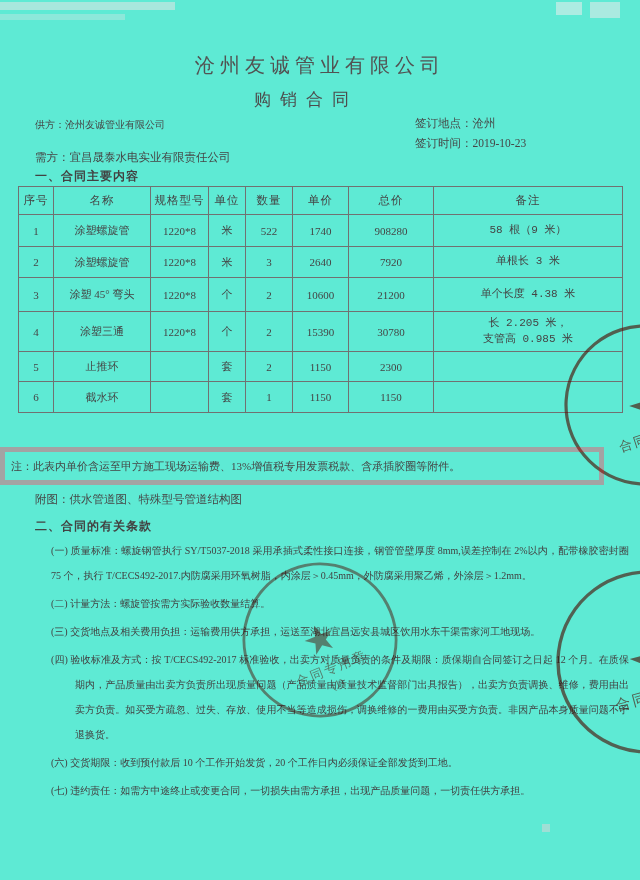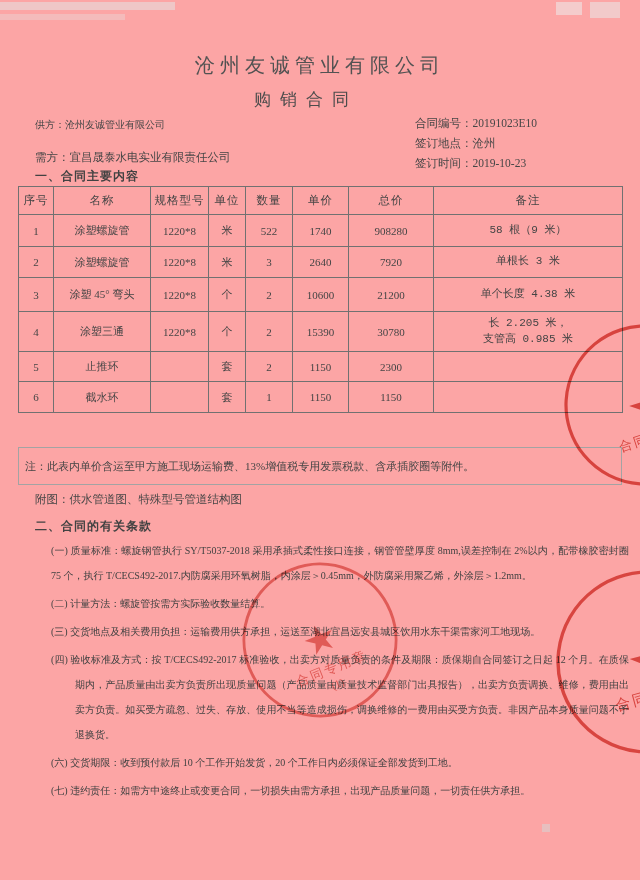--- a/index.html
+++ b/index.html
@@ -1,21 +1,21 @@
 <!DOCTYPE html>
 <html><head>
 <meta charset="utf-8">
 <style>
   html,body{margin:0;padding:0;}
   body{
     width:640px;height:880px;background:#fbfaf8;
     font-family:"Liberation Serif","DejaVu Serif",serif;
     color:#3e3e3e;overflow:hidden;position:relative;
   }
-  .page{position:absolute;left:0;top:0;width:640px;height:880px;background:#fca5a5;}
+  .page{position:absolute;left:0;top:0;width:640px;height:880px;background:#5eead4;}
   .artifact{position:absolute;background:#e4e4e4;opacity:.55;}
   .company-title{
     position:absolute;left:0;top:52px;width:640px;text-align:center;
     font-size:20px;letter-spacing:5px;color:#525252;font-weight:400;margin:0;
   }
   .doc-title{
     position:absolute;left:0;top:88px;width:612px;text-align:center;
     font-size:17px;letter-spacing:9px;color:#4c4c4c;font-weight:400;margin:0;
   }
   .meta-left-supplier{position:absolute;left:35px;top:118px;font-size:10px;color:#464646;}
@@ -30,22 +30,22 @@
     border-collapse:collapse;table-layout:fixed;
     font-size:11px;color:#454545;
   }
   table.items td,table.items th{
     border:1px solid #717171;text-align:center;vertical-align:middle;
     padding:1px 2px;font-weight:normal;overflow:hidden;
   }
   table.items th{font-size:11.5px;letter-spacing:1px;}
   .cell-remark{white-space:pre-line;line-height:1.4;font-family:Liberation Mono, monospace;}
   .note-box{
-    position:absolute;left:18px;top:447px;width:604px;height:38px;
-    border:1px solid #a3a3a3;box-sizing:border-box;
+    position:absolute;left:0;top:447px;width:604px;height:38px;
+    border:5px solid #a3a3a3;box-sizing:border-box;
     font-size:11px;color:#454545;display:flex;align-items:center;padding-left:6px;
   }
   .attachment{position:absolute;left:35px;top:492px;font-size:11.5px;color:#464646;}
   .clauses{
     position:absolute;left:35px;top:538px;width:578px;
     font-size:10px;line-height:25px;color:#424242;text-align:justify;margin-left:16px;
   }
   .clause{margin:0 0 3px 0;}
   .clause.hang{padding-left:2.4em;text-indent:-2.4em;}
   .stamp{position:absolute;mix-blend-mode:multiply;pointer-events:none;}
@@ -63,21 +63,20 @@
   <div class="artifact" style="left:556px;top:2px;width:26px;height:13px;background:#ececec;"></div>
   <div class="artifact" style="left:590px;top:2px;width:30px;height:16px;background:#e9e9e9;"></div>
   <div class="artifact" style="left:542px;top:824px;width:8px;height:8px;background:#d6d6d6;"></div>
 
   <h1 class="company-title">沧州友诚管业有限公司</h1>
   <h2 class="doc-title">购销合同</h2>
 
   <div class="meta-left-supplier">供方：沧州友诚管业有限公司</div>
   <div class="meta-left-buyer">需方：宜昌晟泰水电实业有限责任公司</div>
   <div class="meta-right">
-    <div class="row"><span>合同编号：</span><span>20191023E10</span></div>
     <div class="row"><span>签订地点：</span><span>沧州</span></div>
     <div class="row"><span>签订时间：</span><span>2019-10-23</span></div>
   </div>
 
   <div class="sec-heading" id="sec1-heading">一、合同主要内容</div>
 
   <table class="items">
     <colgroup>
       <col style="width:35px">
         <col style="width:97px">

